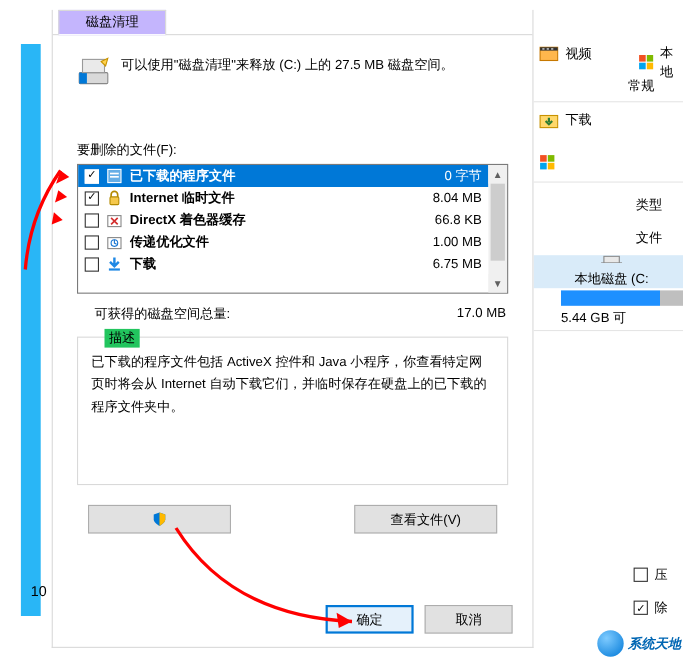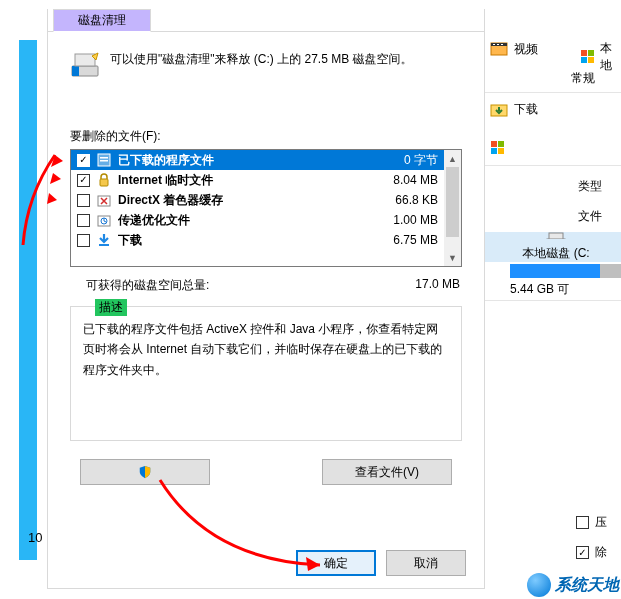--- a/index.html
+++ b/index.html
@@ -258,14 +258,14 @@
   <path d="M38 38 l-3 11 l11 -5 z" fill="#ff0000"></path>
   <path d="M34 58 l-2 11 l10 -4 z" fill="#ff0000"></path>
 </svg>
 <svg class="red-arrow" style="left:150px;top:470px" width="190" height="110">
   <path d="M10 10 Q 60 90 170 95" stroke="#ff0000" stroke-width="3" fill="none"></path>
   <path d="M170 95 l-14 -8 l2 14 z" fill="#ff0000"></path>
 </svg>
 
 <div class="logo">
   <div class="globe"></div>
-  <span style="font-size:16px">系统天地</span>
+  <span style="font-size:12px">系统天地</span>
 </div>
 
 </body></html>

